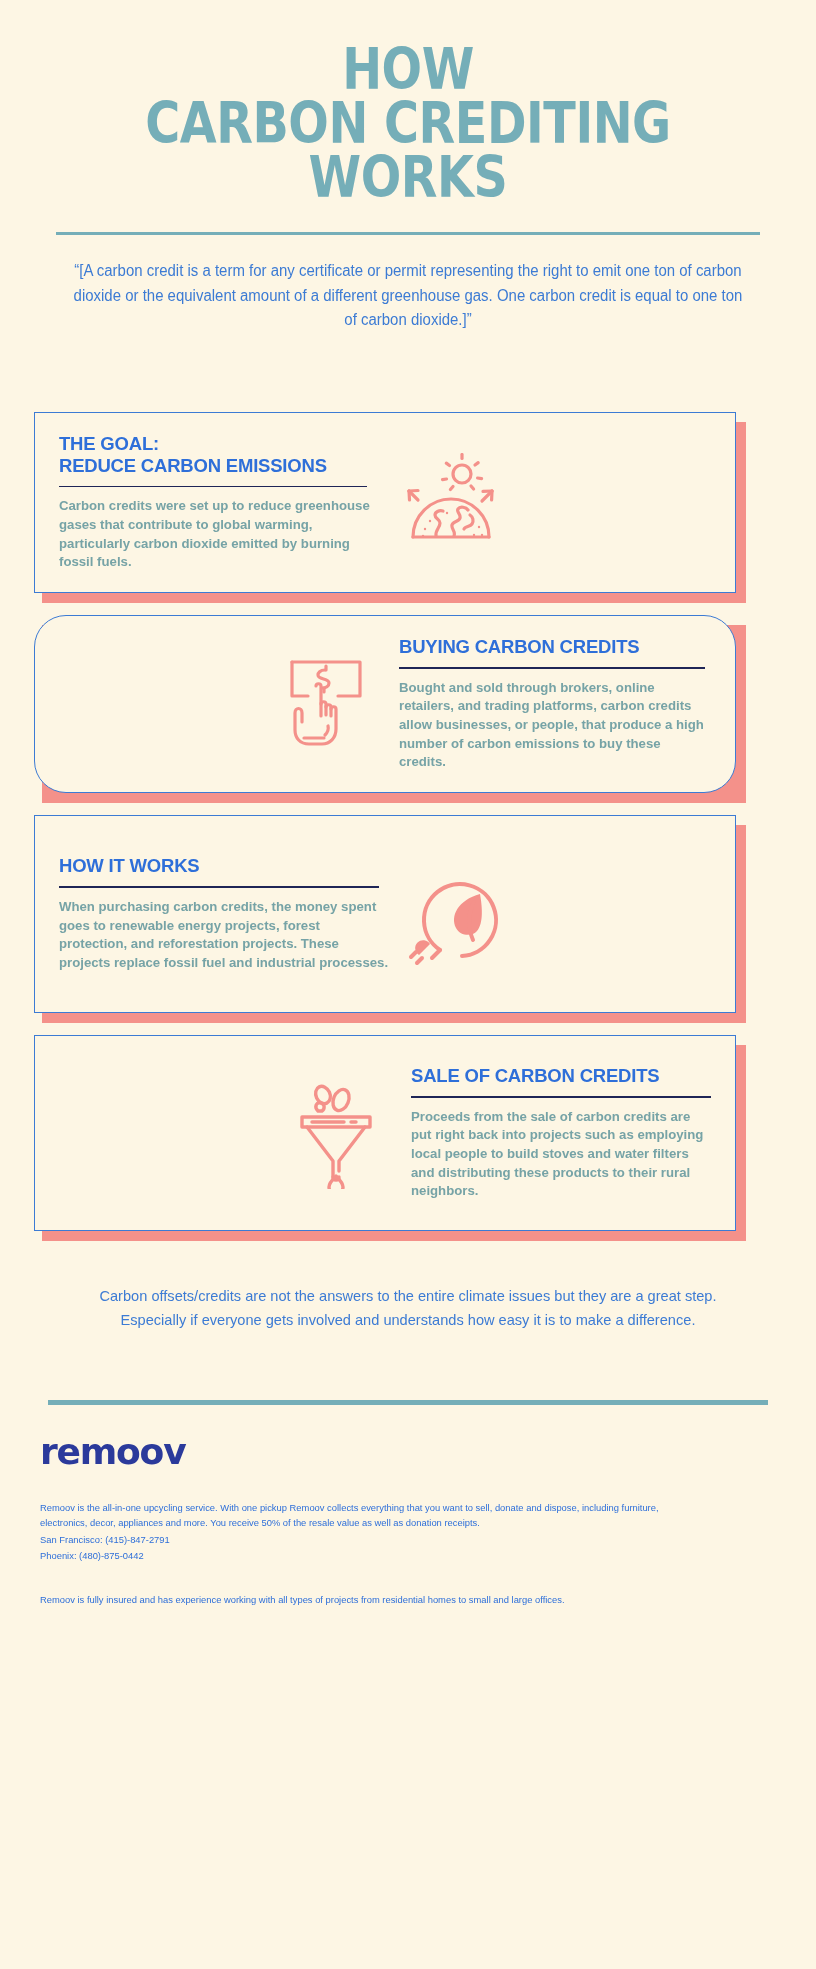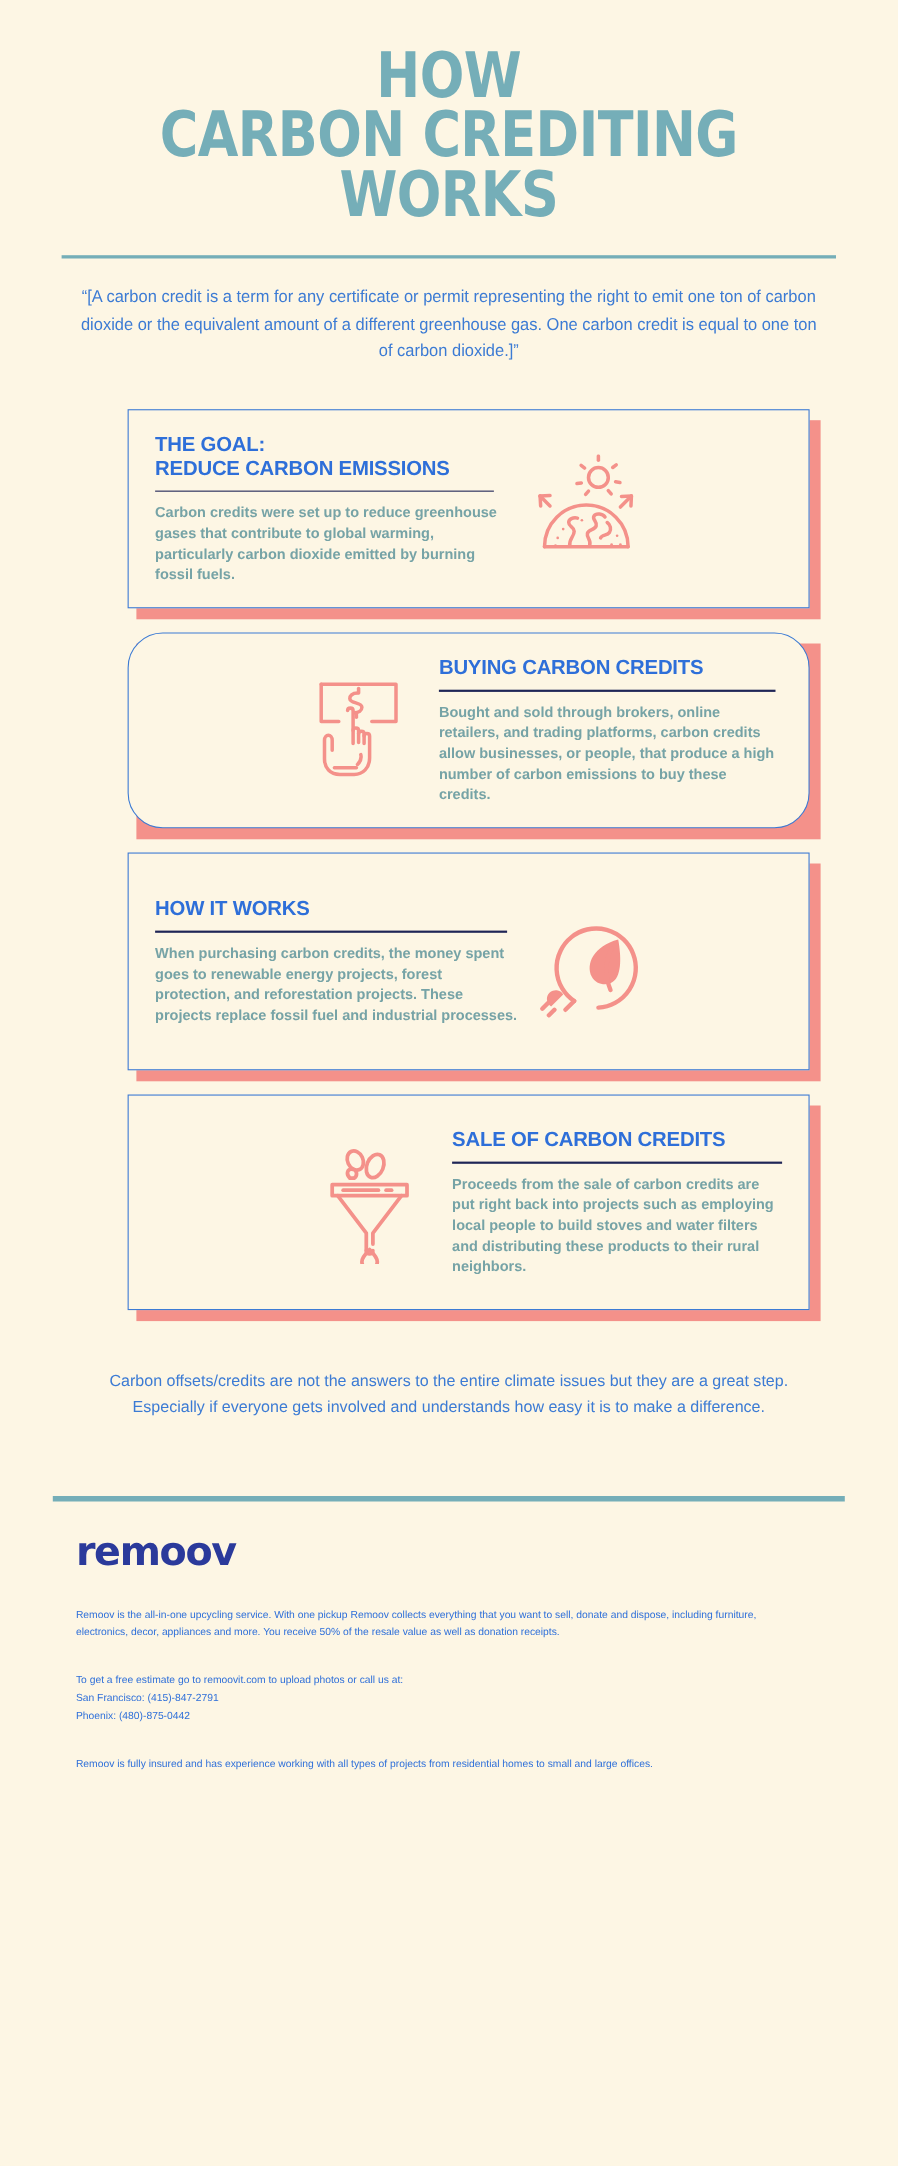--- a/index.html
+++ b/index.html
@@ -34,21 +34,21 @@
     margin:24px 52px 0 52px;
     text-align:center;
     color:#3C7BD4;
     font-size:15.6px;
     line-height:1.55;
     font-weight:normal;
     transform:scaleX(0.96);
   }
 
   
-  .cards { margin-top:40px; padding:0 80px 0 116px; }
+  .cards { margin-top:80px; padding:0 80px 0 34px; }
   .card-wrap { position:relative; margin-bottom:22px; }
   .card-shadow {
     position:absolute; left:8px; top:10px; right:-10px; bottom:-10px;
     background:#F4918A;
   }
   .card {
     position:relative;
     background:#FDF6E4;
     border:1.6px solid #3C7BD4;
     display:flex;
@@ -105,21 +105,21 @@
     color:#3C7BD4;
     font-size:14.6px;
     line-height:1.62;
   }
 
   
   .footer-rule {
     height:5px; background:#75AEB8;
     margin:68px 48px 0 48px;
   }
-  .footer { padding:26px 52px 0 69px; }
+  .footer { padding:26px 52px 0 40px; }
   .logo {
     color:#2B3A9B;
     font-weight:bold;
     font-size:36px;
     letter-spacing:-1.2px;
     font-family:"DejaVu Sans","Liberation Sans",sans-serif;
   }
   .footer p {
     color:#2E6FD9;
     font-size:9.4px;
@@ -289,19 +289,18 @@
     </div>
 
   </div>
 
   <div class="closing">Carbon offsets/credits are not the answers to the entire climate issues but they are a great step. Especially if everyone gets involved and understands how easy it is to make a difference.</div>
 
   <div class="footer-rule"></div>
   <div class="footer">
     <div class="logo">remoov</div>
     <p>Remoov is the all-in-one upcycling service. With one pickup Remoov collects everything that you want to sell, donate and dispose, including furniture, electronics, decor, appliances and more. You receive 50% of the resale value as well as donation receipts.</p>
-    <p>To get a free estimate go to remoovit.com to upload photos or call us at:</p>
     <p class="tight">San Francisco: (415)-847-2791</p>
     <p class="tight">Phoenix: (480)-875-0442</p>
     <p>Remoov is fully insured and has experience working with all types of projects from residential homes to small and large offices.</p>
   </div>
 
 </div>
 
 </body></html>

